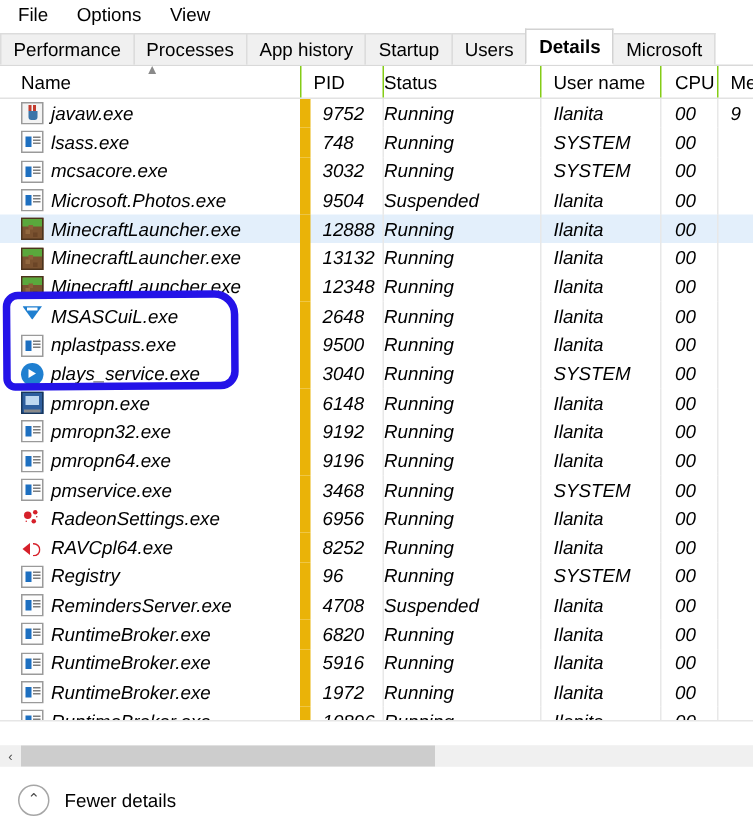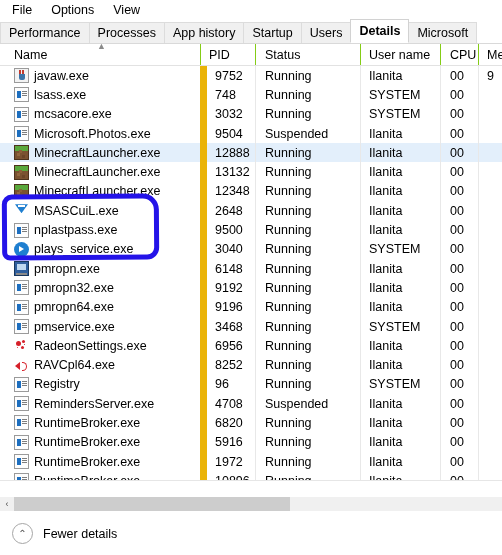--- a/index.html
+++ b/index.html
@@ -82,21 +82,21 @@
     display: flex;
     height: 19.3px;
     align-items: center;
     font-size: 12.5px;
     color: #000000;
     white-space: nowrap;
   }
 
   .col-name   { width: 200px; flex: 0 0 200px; padding-left: 14px; display: flex; align-items: center; overflow: hidden; }
   .col-pid    { width: 55px;  flex: 0 0 55px;  padding-left: 8px; border-left: 7px solid #eab308; height: 100%; display:flex; align-items:center; }
-  .col-status { width: 105px; flex: 0 0 105px; padding-left: 9px; border-left: 1px solid #e8e8e8; height: 100%; display:flex; align-items:center; }
+  .col-status { width: 105px; flex: 0 0 105px; border-left: 1px solid #e8e8e8; height: 100%; display:flex; align-items:center; }
   .col-user   { width: 80px;  flex: 0 0 80px;  padding-left: 8px; border-left: 1px solid #e8e8e8; height: 100%; display:flex; align-items:center; }
   .col-cpu    { width: 38px;  flex: 0 0 38px;  padding-left: 9px; border-left: 1px solid #e8e8e8; height: 100%; display:flex; align-items:center; }
   .col-mem    { width: 40px;  flex: 0 0 40px;  padding-left: 8px; border-left: 1px solid #e8e8e8; height: 100%; display:flex; align-items:center; overflow:hidden; }
 
   
   .header-row {
     display: flex;
     height: 22px;
     font-size: 12.5px;
     color: #000;
@@ -113,21 +113,21 @@
   }
   .header-row .hcell + .hcell { border-left: 1px solid #84cc16; }
   .sort-caret {
     position: absolute;
     left: 97px; top: -2px;
     font-size: 9px;
     color: #8a8a8a;
     line-height: 1;
   }
 
-  .data-row { background: #ffffff; }
+  .data-row { background: #ffffff; font-style: italic; }
   .data-row.selected { background: #e3effb; }
 
   
   .icon {
     width: 15px; height: 15px;
     flex: 0 0 15px;
     margin-right: 5px;
     position: relative;
     display: inline-block;
   }

